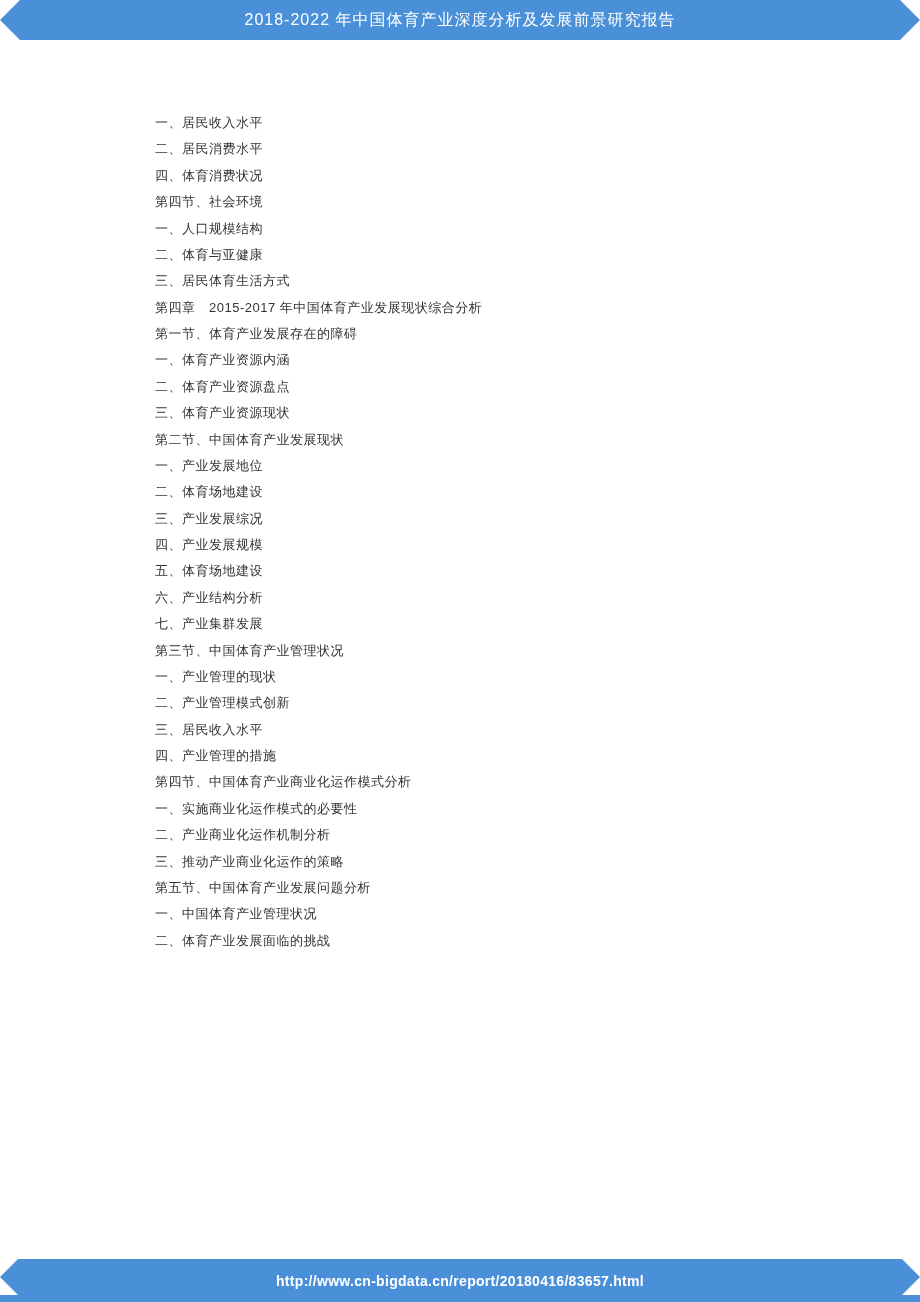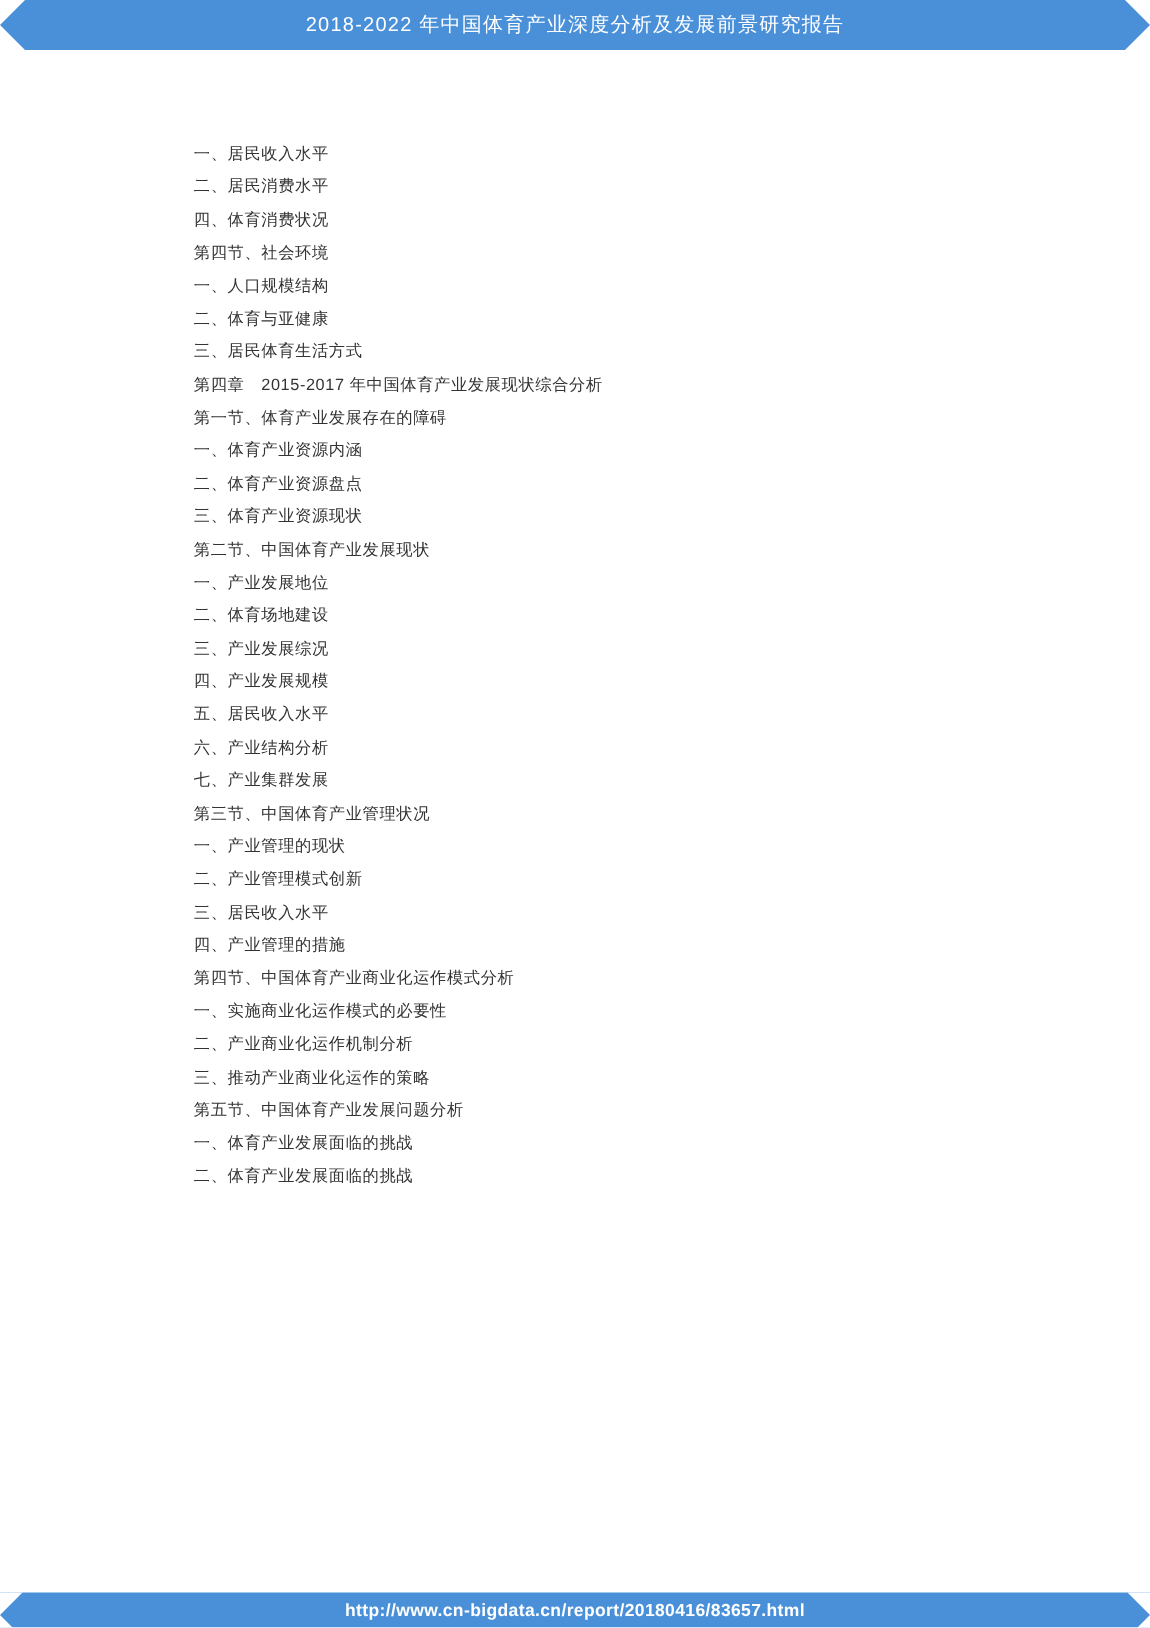--- a/index.html
+++ b/index.html
@@ -65,21 +65,21 @@
       color: #333333;
       line-height: 2.03;
       letter-spacing: 0.5px;
     }
     
     .footer-banner {
       position: absolute;
       bottom: 0;
       left: 0;
       width: 100%;
-      height: 28px;
+      height: 43px;
       background: #4a90d9;
       display: flex;
       align-items: center;
       justify-content: center;
     }
     
     .footer-banner::before {
       content: "";
       position: absolute;
       left: 0;
@@ -128,32 +128,32 @@
   <div class="toc-line">第四章　2015-2017 年中国体育产业发展现状综合分析</div>
   <div class="toc-line">第一节、体育产业发展存在的障碍</div>
   <div class="toc-line">一、体育产业资源内涵</div>
   <div class="toc-line">二、体育产业资源盘点</div>
   <div class="toc-line">三、体育产业资源现状</div>
   <div class="toc-line">第二节、中国体育产业发展现状</div>
   <div class="toc-line">一、产业发展地位</div>
   <div class="toc-line">二、体育场地建设</div>
   <div class="toc-line">三、产业发展综况</div>
   <div class="toc-line">四、产业发展规模</div>
-  <div class="toc-line">五、居民收入水平</div>
+  <div class="toc-line">五、体育场地建设</div>
   <div class="toc-line">六、产业结构分析</div>
   <div class="toc-line">七、产业集群发展</div>
   <div class="toc-line">第三节、中国体育产业管理状况</div>
   <div class="toc-line">一、产业管理的现状</div>
   <div class="toc-line">二、产业管理模式创新</div>
   <div class="toc-line">三、居民收入水平</div>
   <div class="toc-line">四、产业管理的措施</div>
   <div class="toc-line">第四节、中国体育产业商业化运作模式分析</div>
   <div class="toc-line">一、实施商业化运作模式的必要性</div>
   <div class="toc-line">二、产业商业化运作机制分析</div>
   <div class="toc-line">三、推动产业商业化运作的策略</div>
   <div class="toc-line">第五节、中国体育产业发展问题分析</div>
-  <div class="toc-line">一、体育产业发展面临的挑战</div>
+  <div class="toc-line">一、中国体育产业管理状况</div>
   <div class="toc-line">二、体育产业发展面临的挑战</div>
 </div>
 
 <div class="footer-banner">
   <span class="footer-url">http://www.cn-bigdata.cn/report/20180416/83657.html</span>
 </div>
 
 </body></html>

